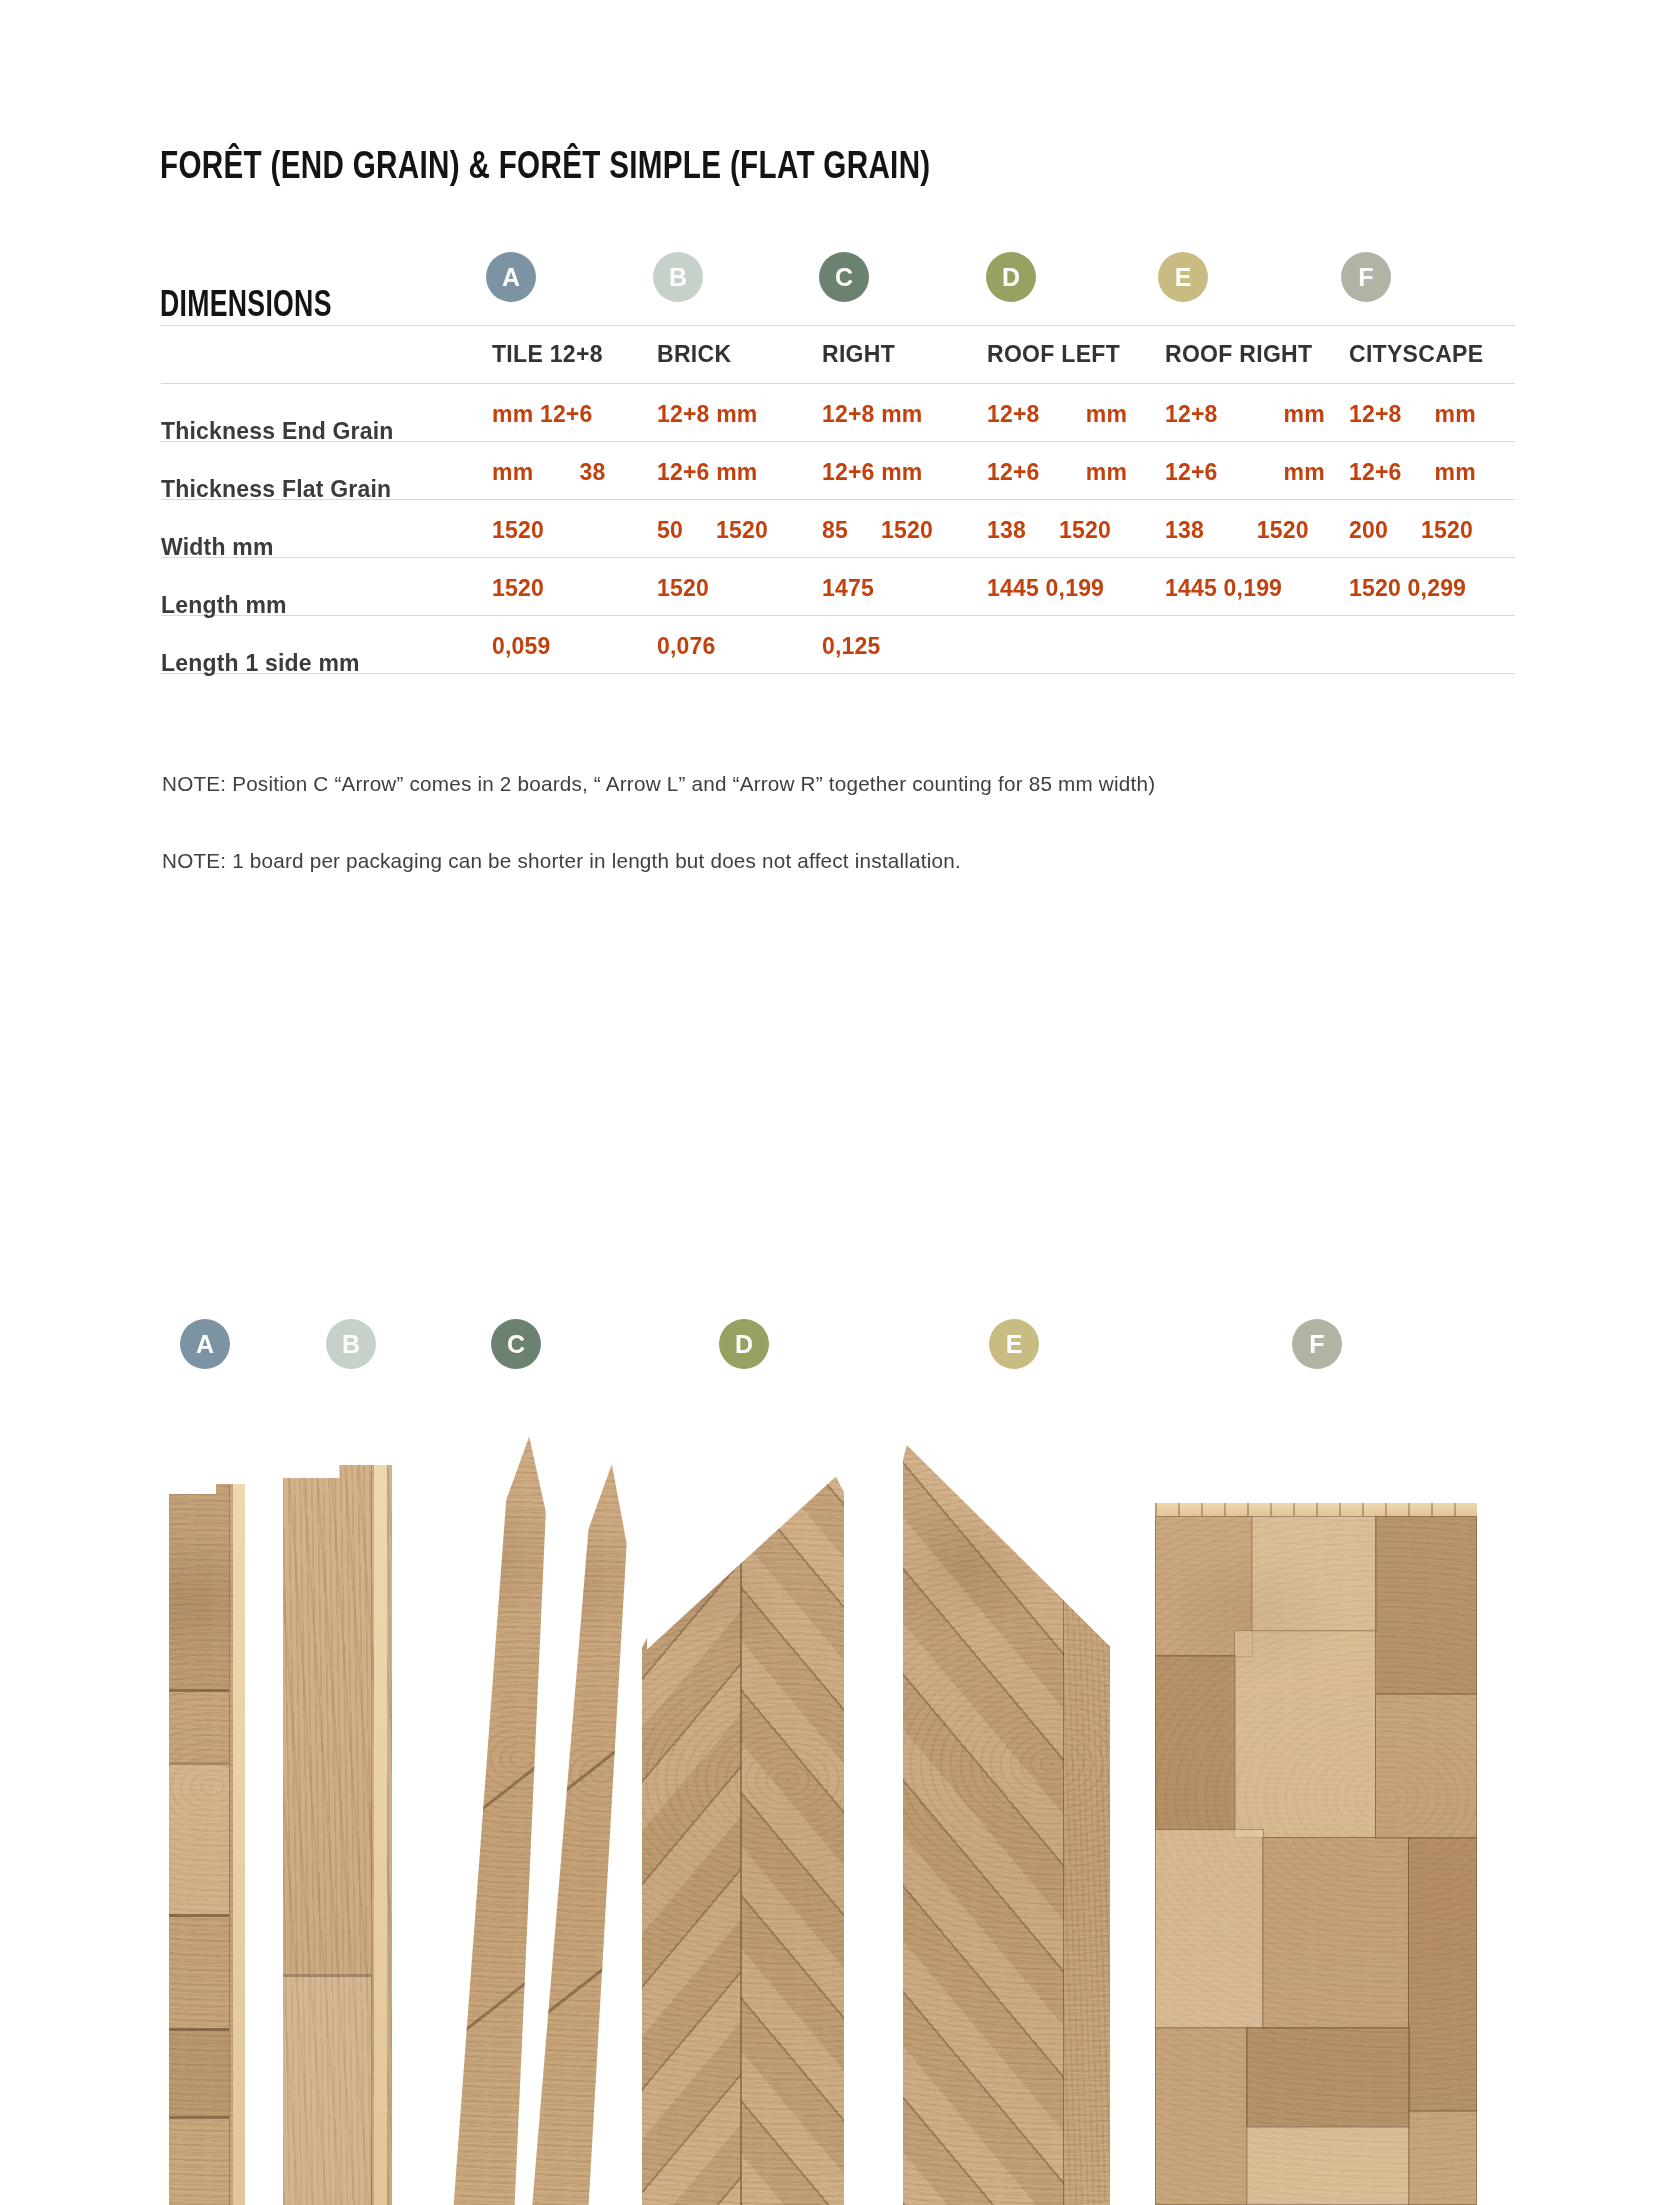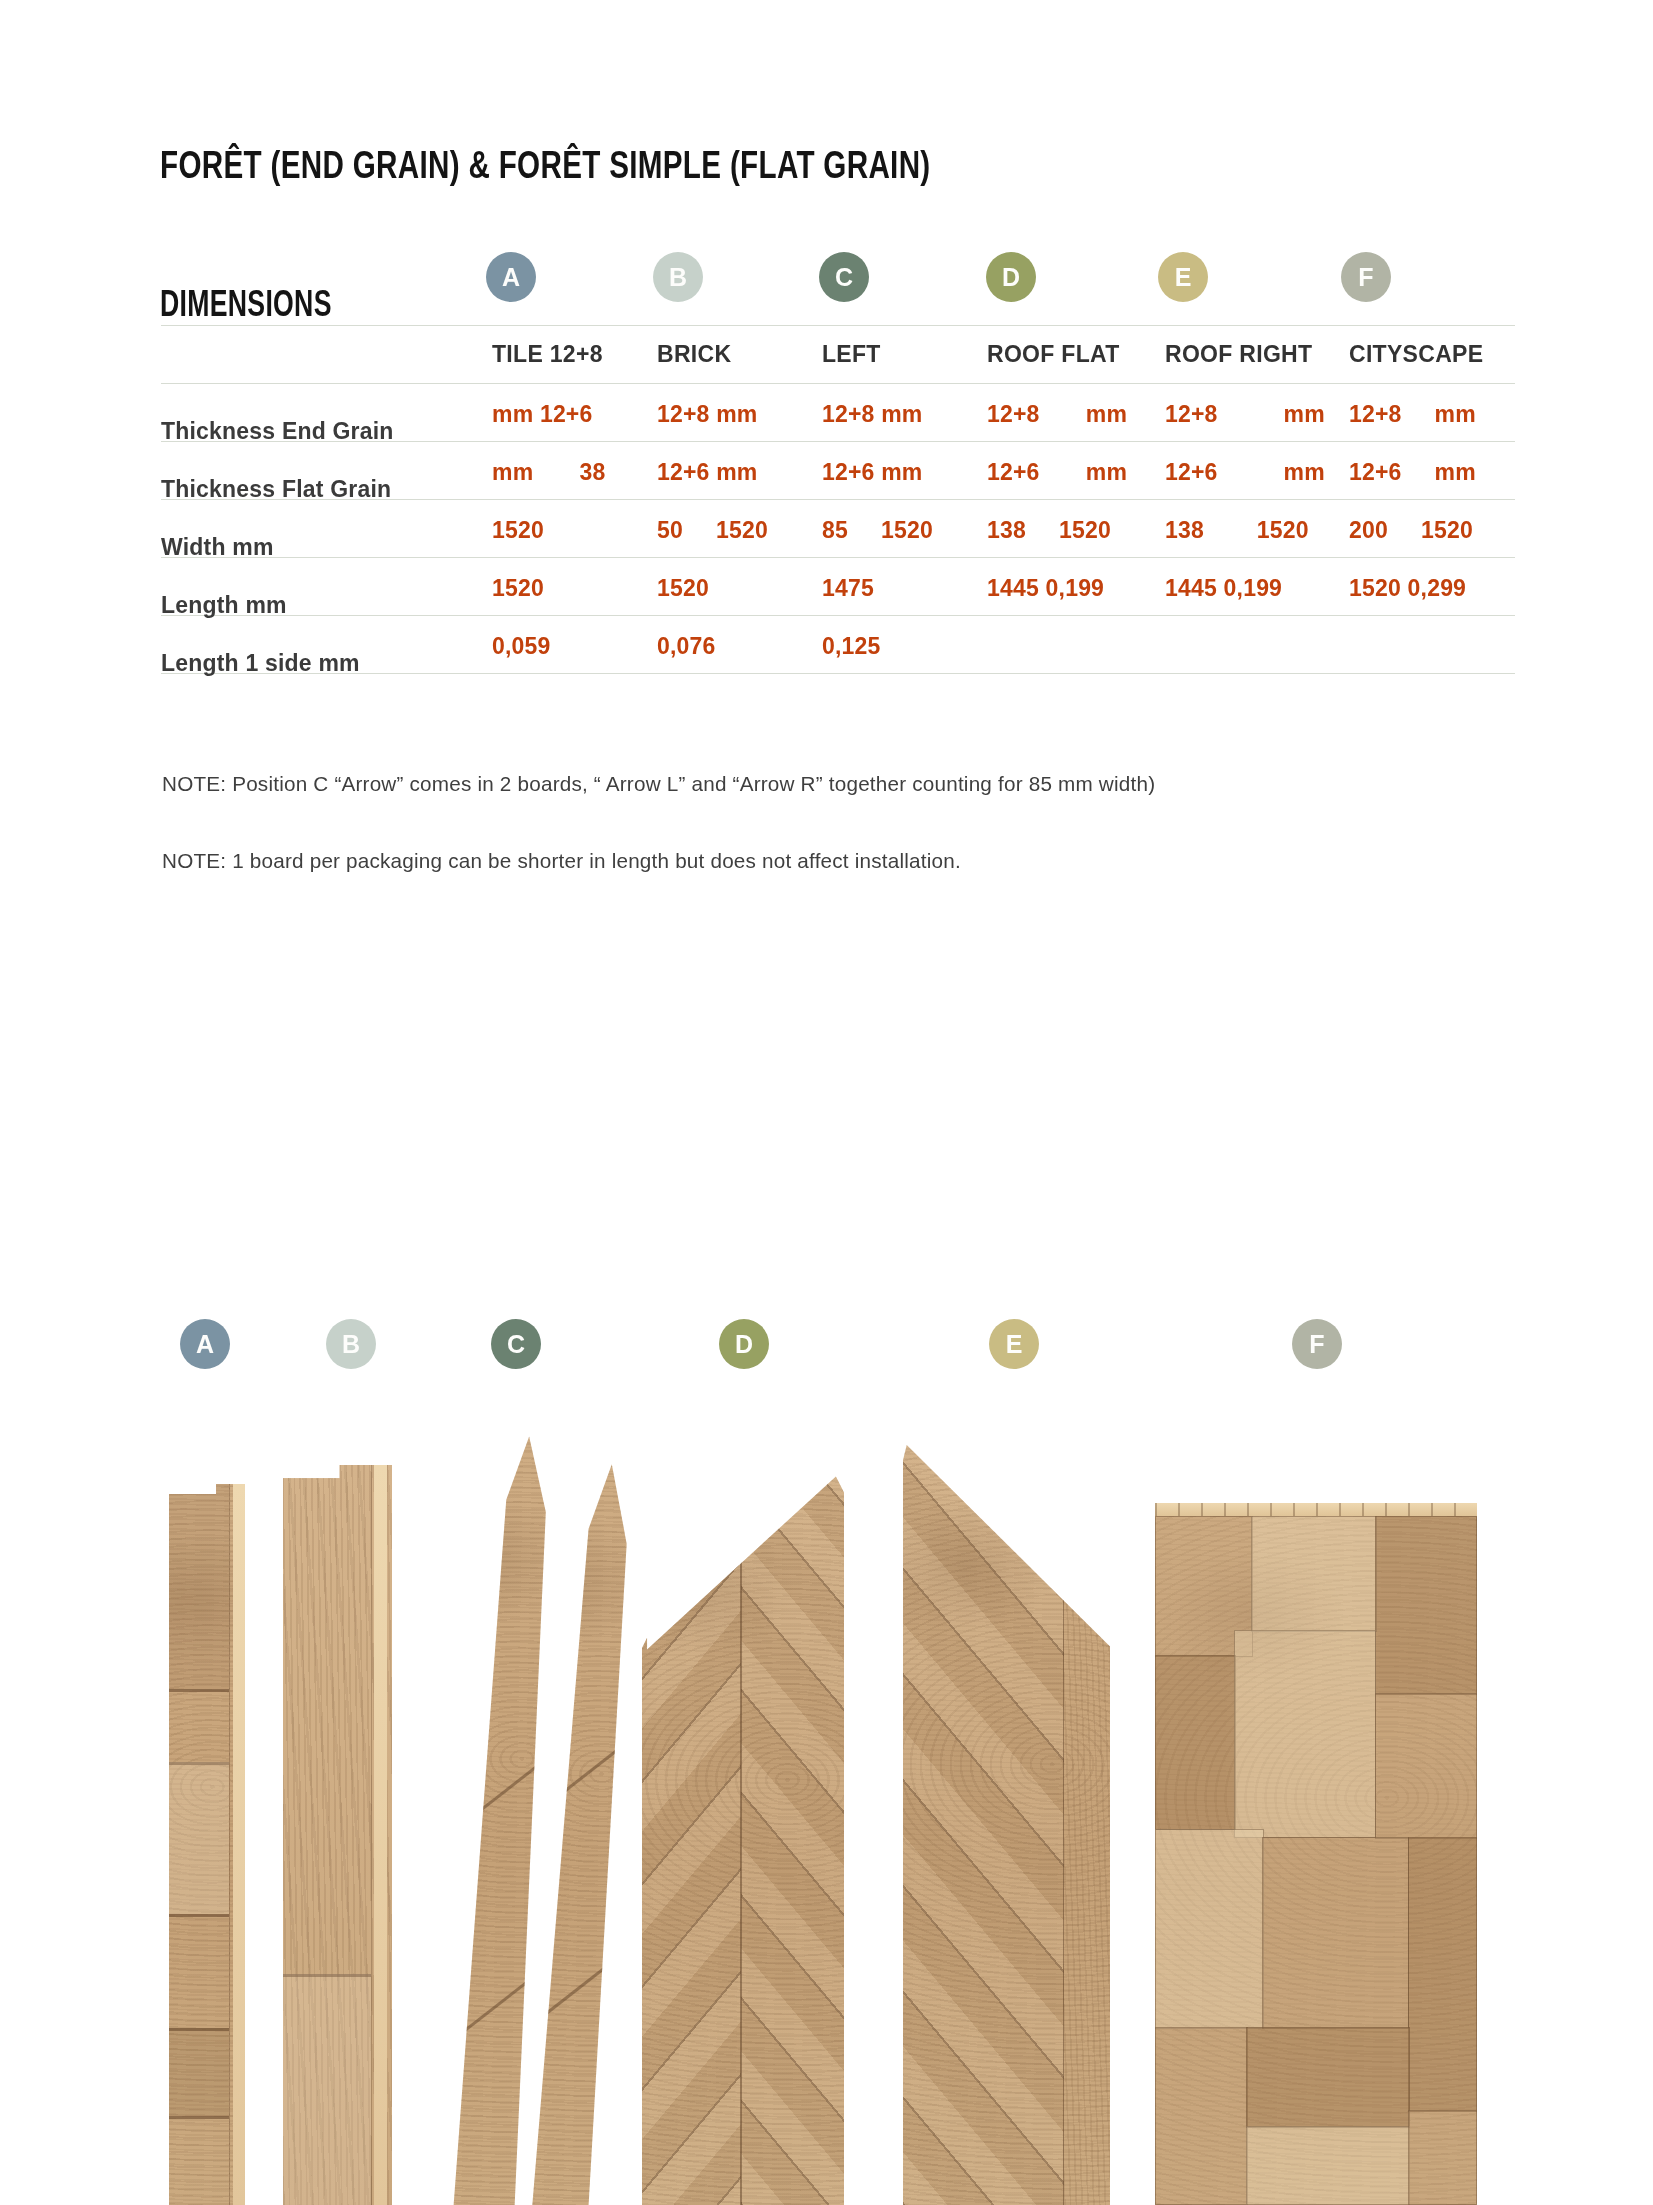--- a/index.html
+++ b/index.html
@@ -121,22 +121,22 @@
     <div class="marker hm-m-3" style="background: rgb(151, 161, 98);">D</div>
     <div class="marker hm-m-4" style="background: rgb(201, 188, 131);">E</div>
     <div class="marker hm-m-5" style="background: rgb(177, 180, 165);">F</div>
   </div>
 
 <div class="dims-table">
     <div class="t-row">
       <div class="t-cell row-label"></div>
       <div class="t-cell col-name">TILE 12+8</div>
       <div class="t-cell col-name">BRICK</div>
-      <div class="t-cell col-name">LEFT</div>
-      <div class="t-cell col-name">ROOF FLAT</div>
+      <div class="t-cell col-name">RIGHT</div>
+      <div class="t-cell col-name">ROOF LEFT</div>
       <div class="t-cell col-name">ROOF RIGHT</div>
       <div class="t-cell col-name">CITYSCAPE</div>
     </div>
     <div class="t-row">
       <div class="t-cell row-label">Thickness End Grain</div>
       <div class="t-cell cell-value">mm 12+6</div>
       <div class="t-cell cell-value">12+8 mm</div>
       <div class="t-cell cell-value">12+8 mm</div>
       <div class="t-cell cell-value">12+8&nbsp;&nbsp;&nbsp;&nbsp;&nbsp;&nbsp;&nbsp;mm</div>
       <div class="t-cell cell-value">12+8&nbsp;&nbsp;&nbsp;&nbsp;&nbsp;&nbsp;&nbsp;&nbsp;&nbsp;&nbsp;mm</div>

